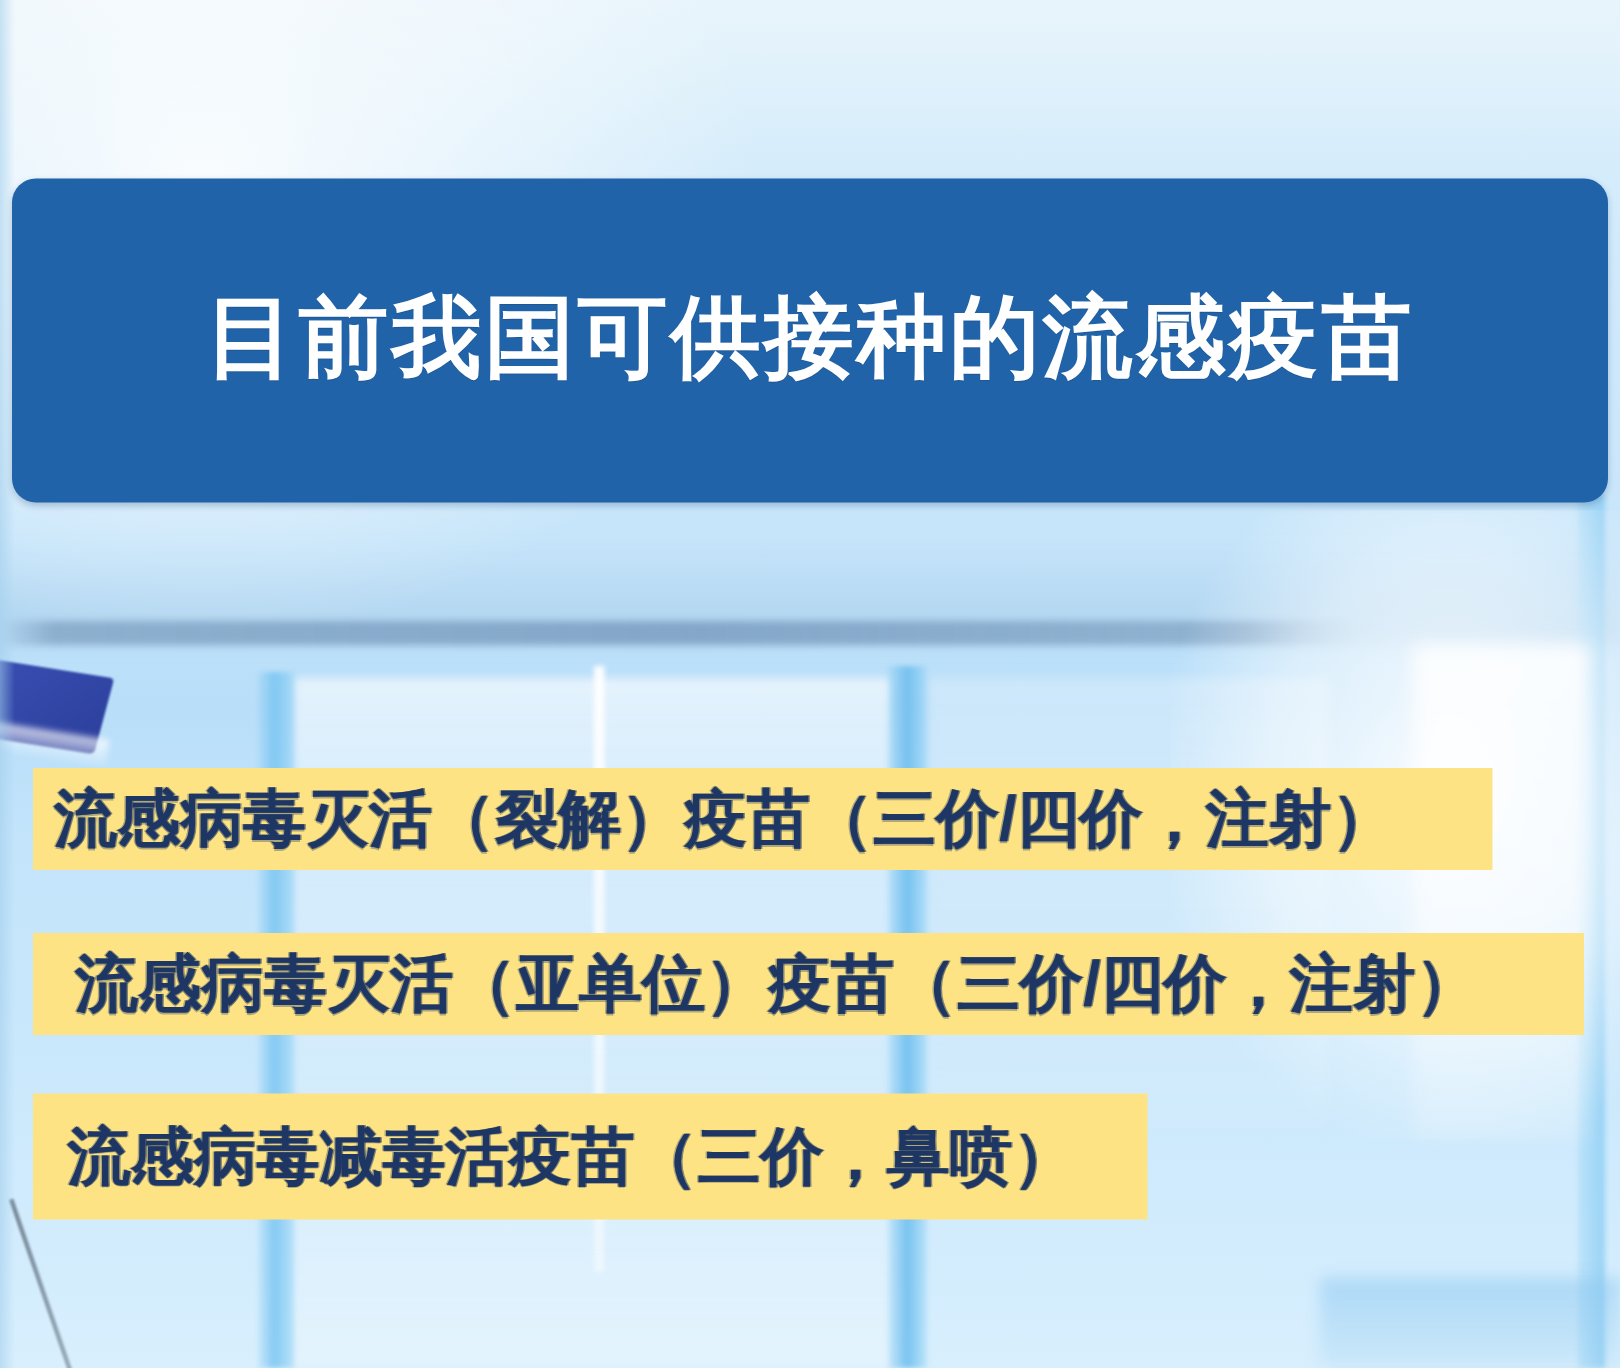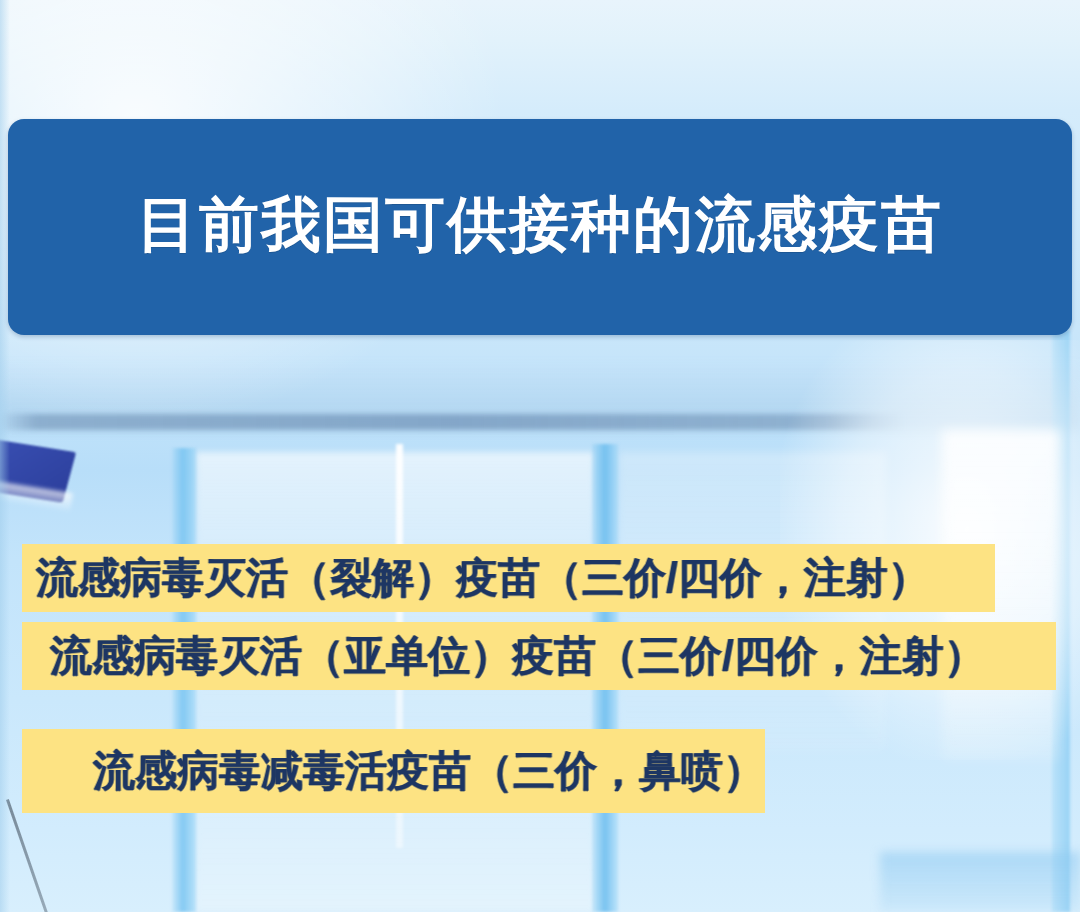--- a/index.html
+++ b/index.html
@@ -203,23 +203,23 @@
     font-weight: 700;
     font-size: 42px;
     line-height: 1;
     white-space: nowrap;
     letter-spacing: 0px;
     text-shadow:
       1px 0 0 rgba(29,54,99,0.55),
      -1px 0 0 rgba(29,54,99,0.35),
       0 1px 0 rgba(29,54,99,0.35);
   }
-  .row-1 { left: 22px; top: 512px; width: 973px; height: 68px; padding-left: 14px; margin-top: 32px; }
+  .row-1 { left: 22px; top: 512px; width: 973px; height: 68px; padding-left: 14px; }
   .row-2 { left: 22px; top: 622px; width: 1034px; height: 68px; padding-left: 28px; }
-  .row-3 { left: 22px; top: 729px; width: 743px; height: 84px; padding-left: 23px; justify-content: flex-end; }
+  .row-3 { left: 22px; top: 729px; width: 743px; height: 84px; padding-left: 23px; }
 </style>
 </head>
 <body>
 
 <div id="poster">
 
   <div class="bg-layer">
     <div class="bg-sky"></div>
     <div class="bg-ceiling-shade"></div>
     <div class="bg-wash-left"></div>

